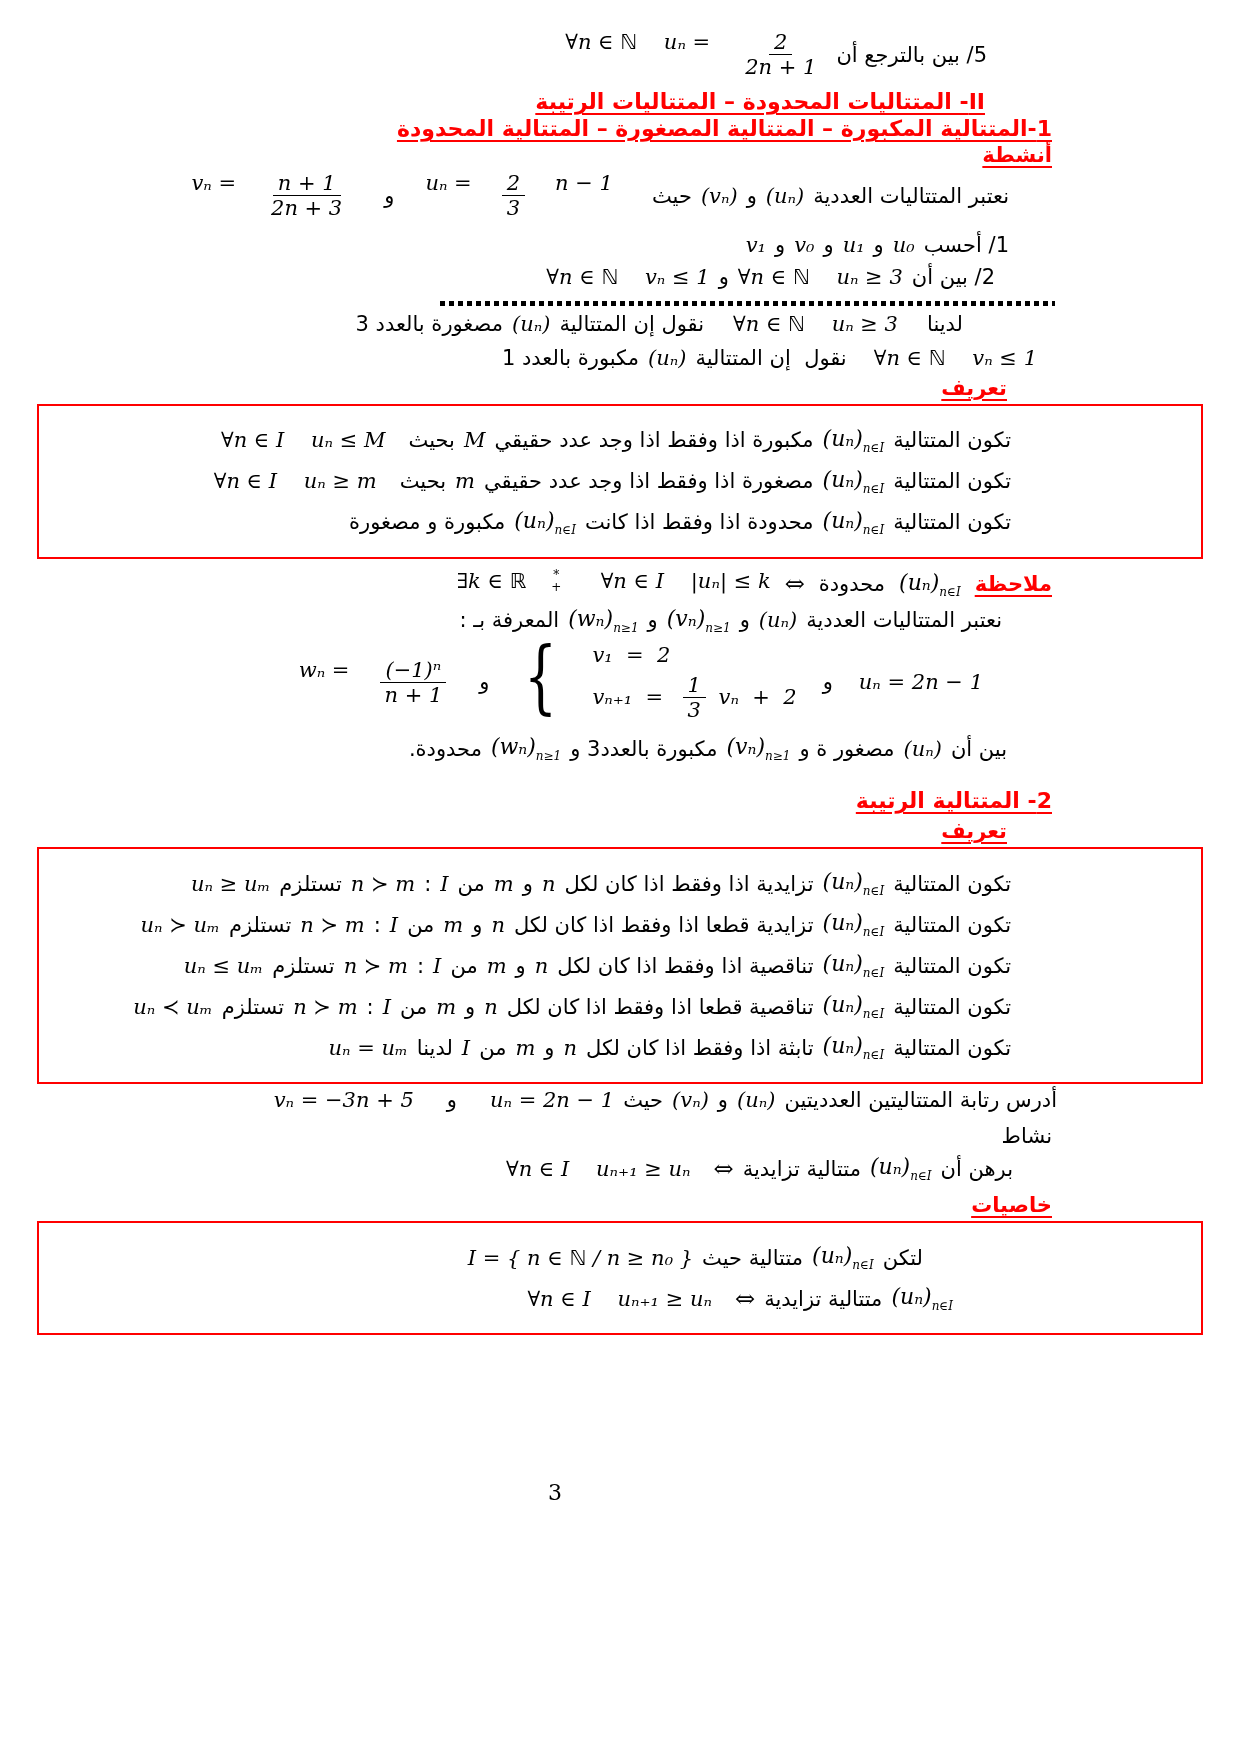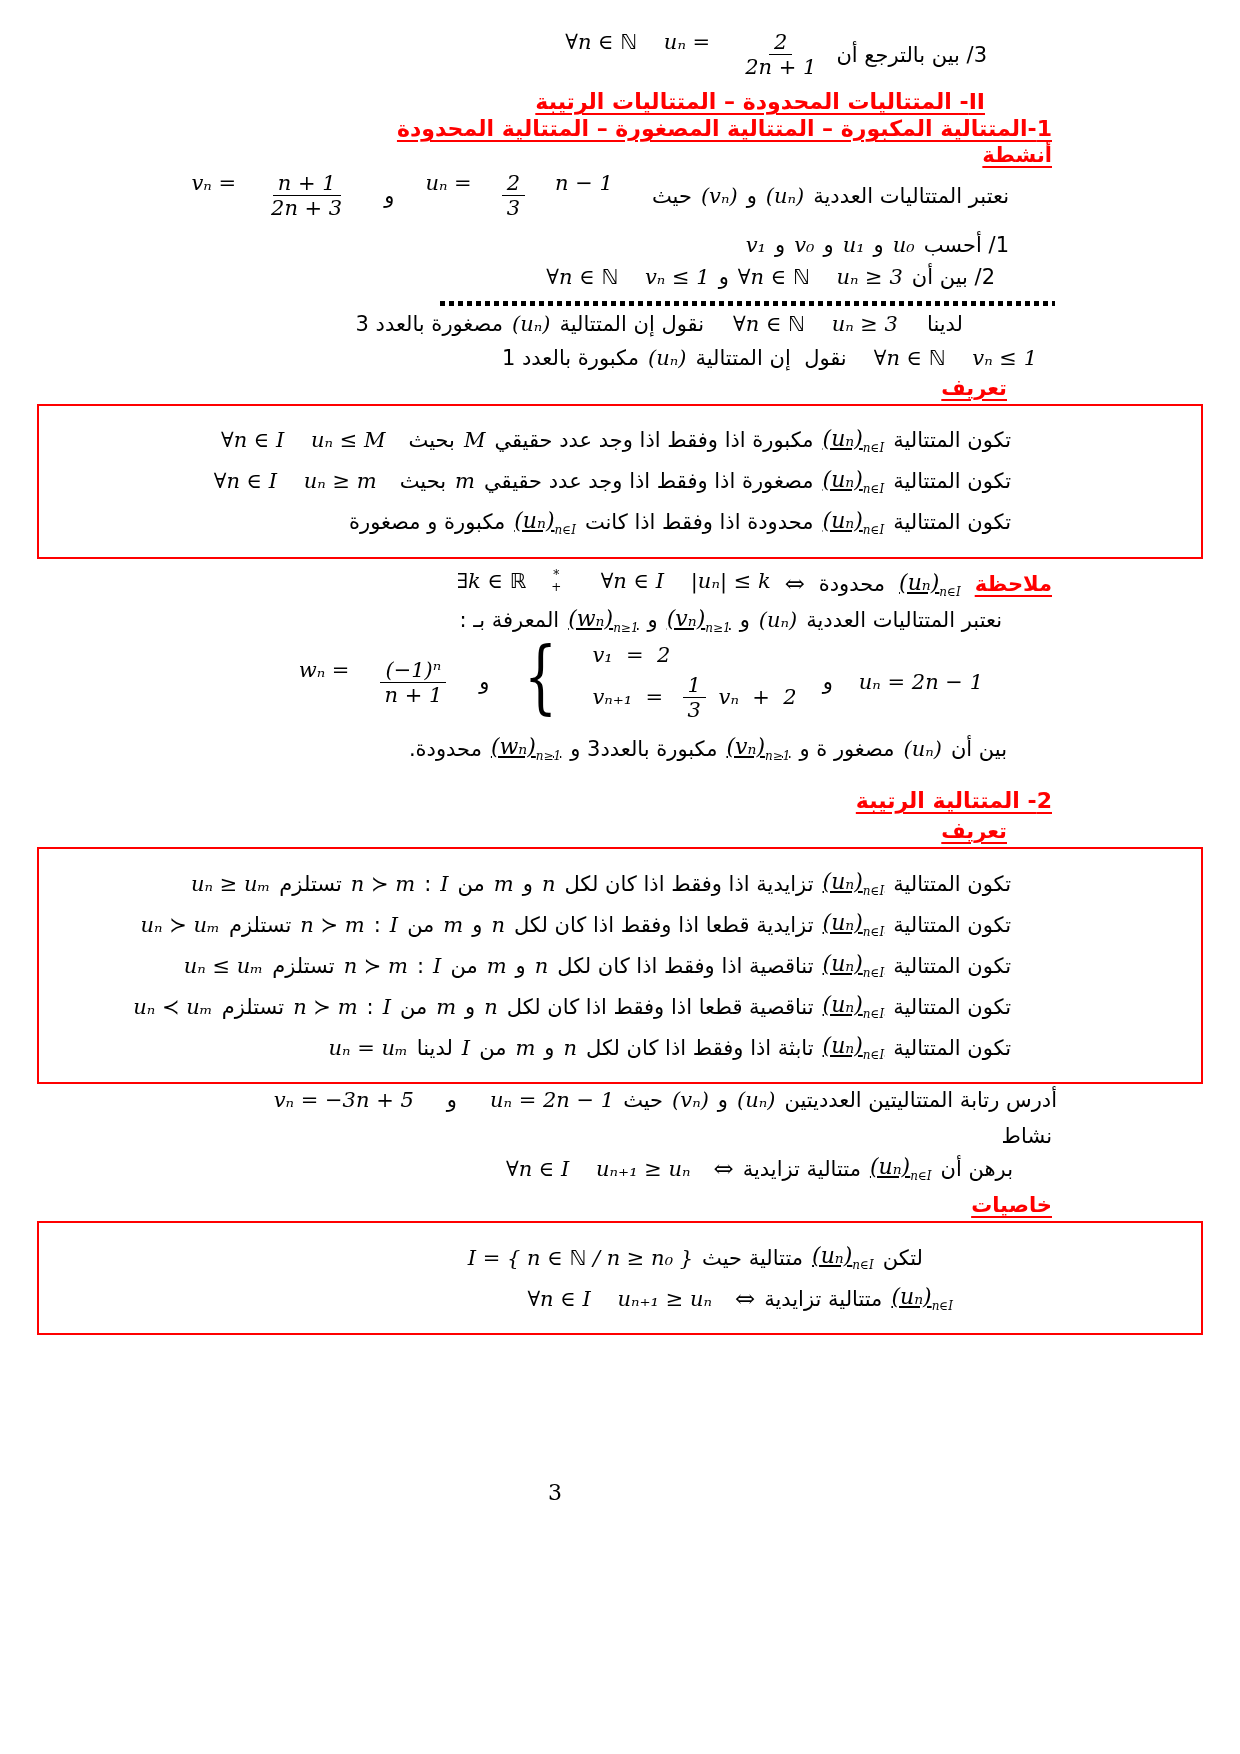--- a/index.html
+++ b/index.html
@@ -3,21 +3,21 @@
 <meta charset="utf-8">
 <style>
   html,body{margin:0;padding:0;background:#fff;}
   .page{position:relative;width:1240px;height:1754px;background:#fff;box-sizing:border-box;
         padding:26px 35px;overflow:hidden;color:#000;font-family:"DejaVu Sans",sans-serif;}
   .r{display:flex;direction:rtl;align-items:center;justify-content:flex-start;gap:9px;margin:2px 0;}
   .a{font-size:21px;white-space:pre;font-family:"DejaVu Sans",sans-serif;}
   .m{display:inline-flex;align-items:flex-start;direction:ltr;unicode-bidi:isolate;white-space:pre;
      font-family:"DejaVu Serif","DejaVu Sans",serif;font-style:italic;font-size:21px;gap:24px;}
   .seq{direction:ltr;unicode-bidi:isolate;white-space:nowrap;font-family:"DejaVu Serif","DejaVu Sans",serif;
-       font-style:italic;font-size:22px;text-decoration:underline;}
+       font-style:italic;font-size:22px;}
   .seq sub{font-size:12px;font-style:italic;vertical-align:-6px;letter-spacing:0;}
   .f{display:inline-flex;flex-direction:column;align-items:center;margin:0 6px;line-height:1.15;}
   .f .fn{border-bottom:1.5px solid #000;padding:0 5px;}
   .f .fd{padding:0 5px;}
   .rh{color:#ff0000;font-weight:bold;font-size:21px;text-decoration:underline;
       text-decoration-thickness:2px;text-underline-offset:4px;}
   .rh.big{font-size:22px;}
   .bl{font-size:21px;}
   .box{border:2px solid #ff0000;margin:4px 2px;padding:8px 0;}
   .boxr{margin:12px 0;}
@@ -31,21 +31,21 @@
       font-style:normal;margin:0 2px 6px 1px;}
   .pagenum{position:absolute;top:1480px;left:0;right:130px;text-align:center;font-size:22px;
            font-family:"DejaVu Serif",serif;}
 </style>
 </head>
 <body>
 
 <div class="page">
 
   <div class="r" style="padding-right:218px;margin-top:4px">
-    <span class="a">3/ بين بالترجع أن</span>
+    <span class="a">5/ بين بالترجع أن</span>
     <span class="m">
       <span>∀n ∈ ℕ    uₙ =</span>
       <span class="f">
         <span class="fn">2</span>
         <span class="fd">2n + 1</span>
       </span>
     </span>
   </div>
 
   <div class="r" style="padding-right:220px;margin-top:10px">

